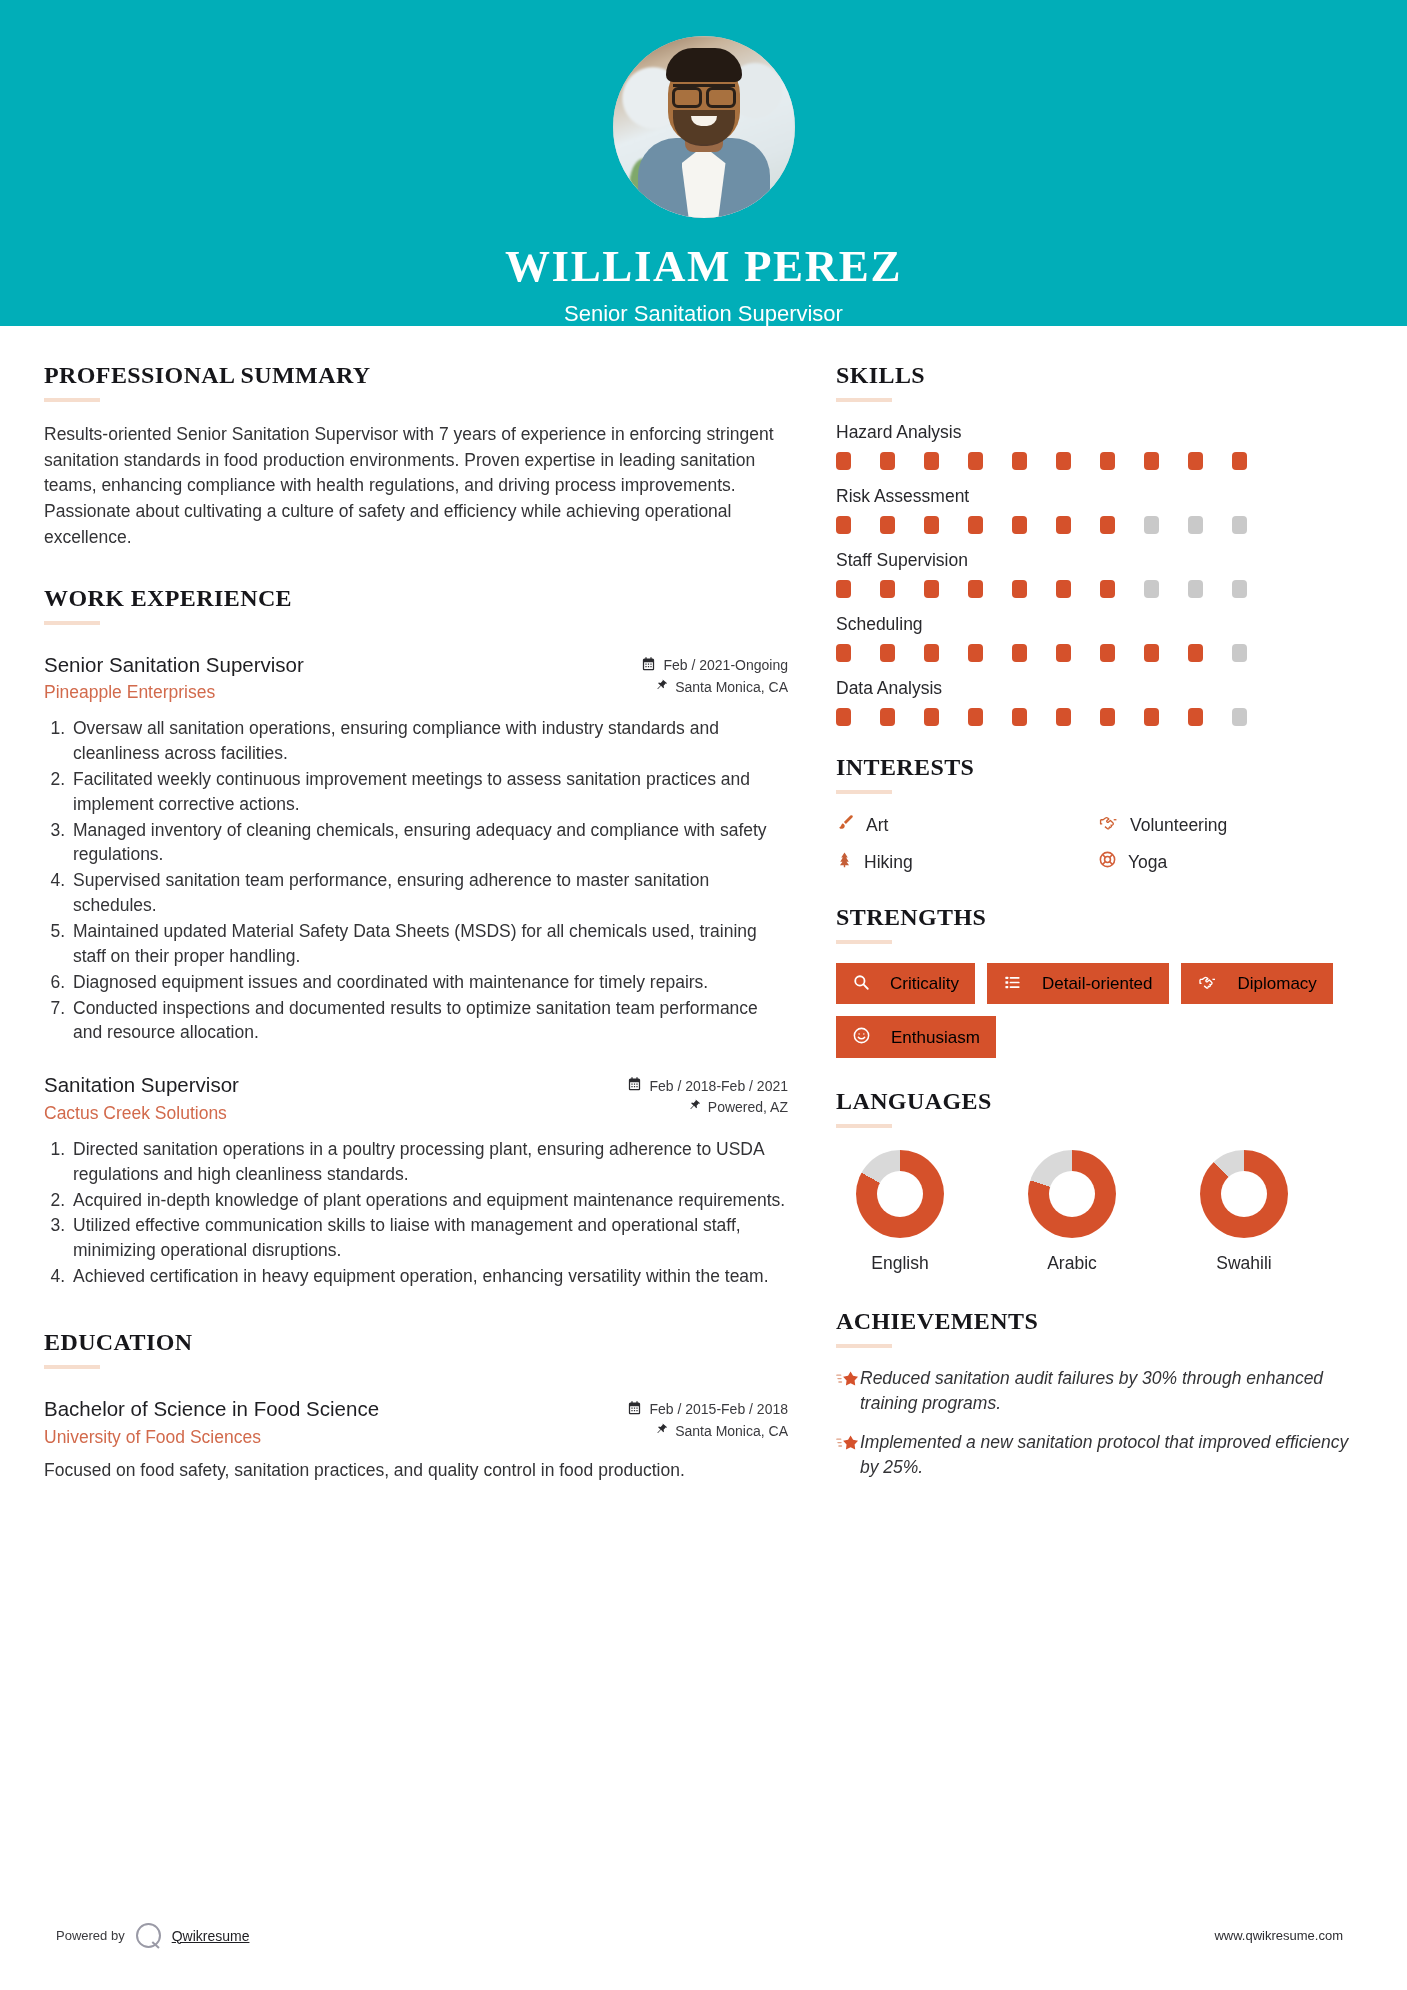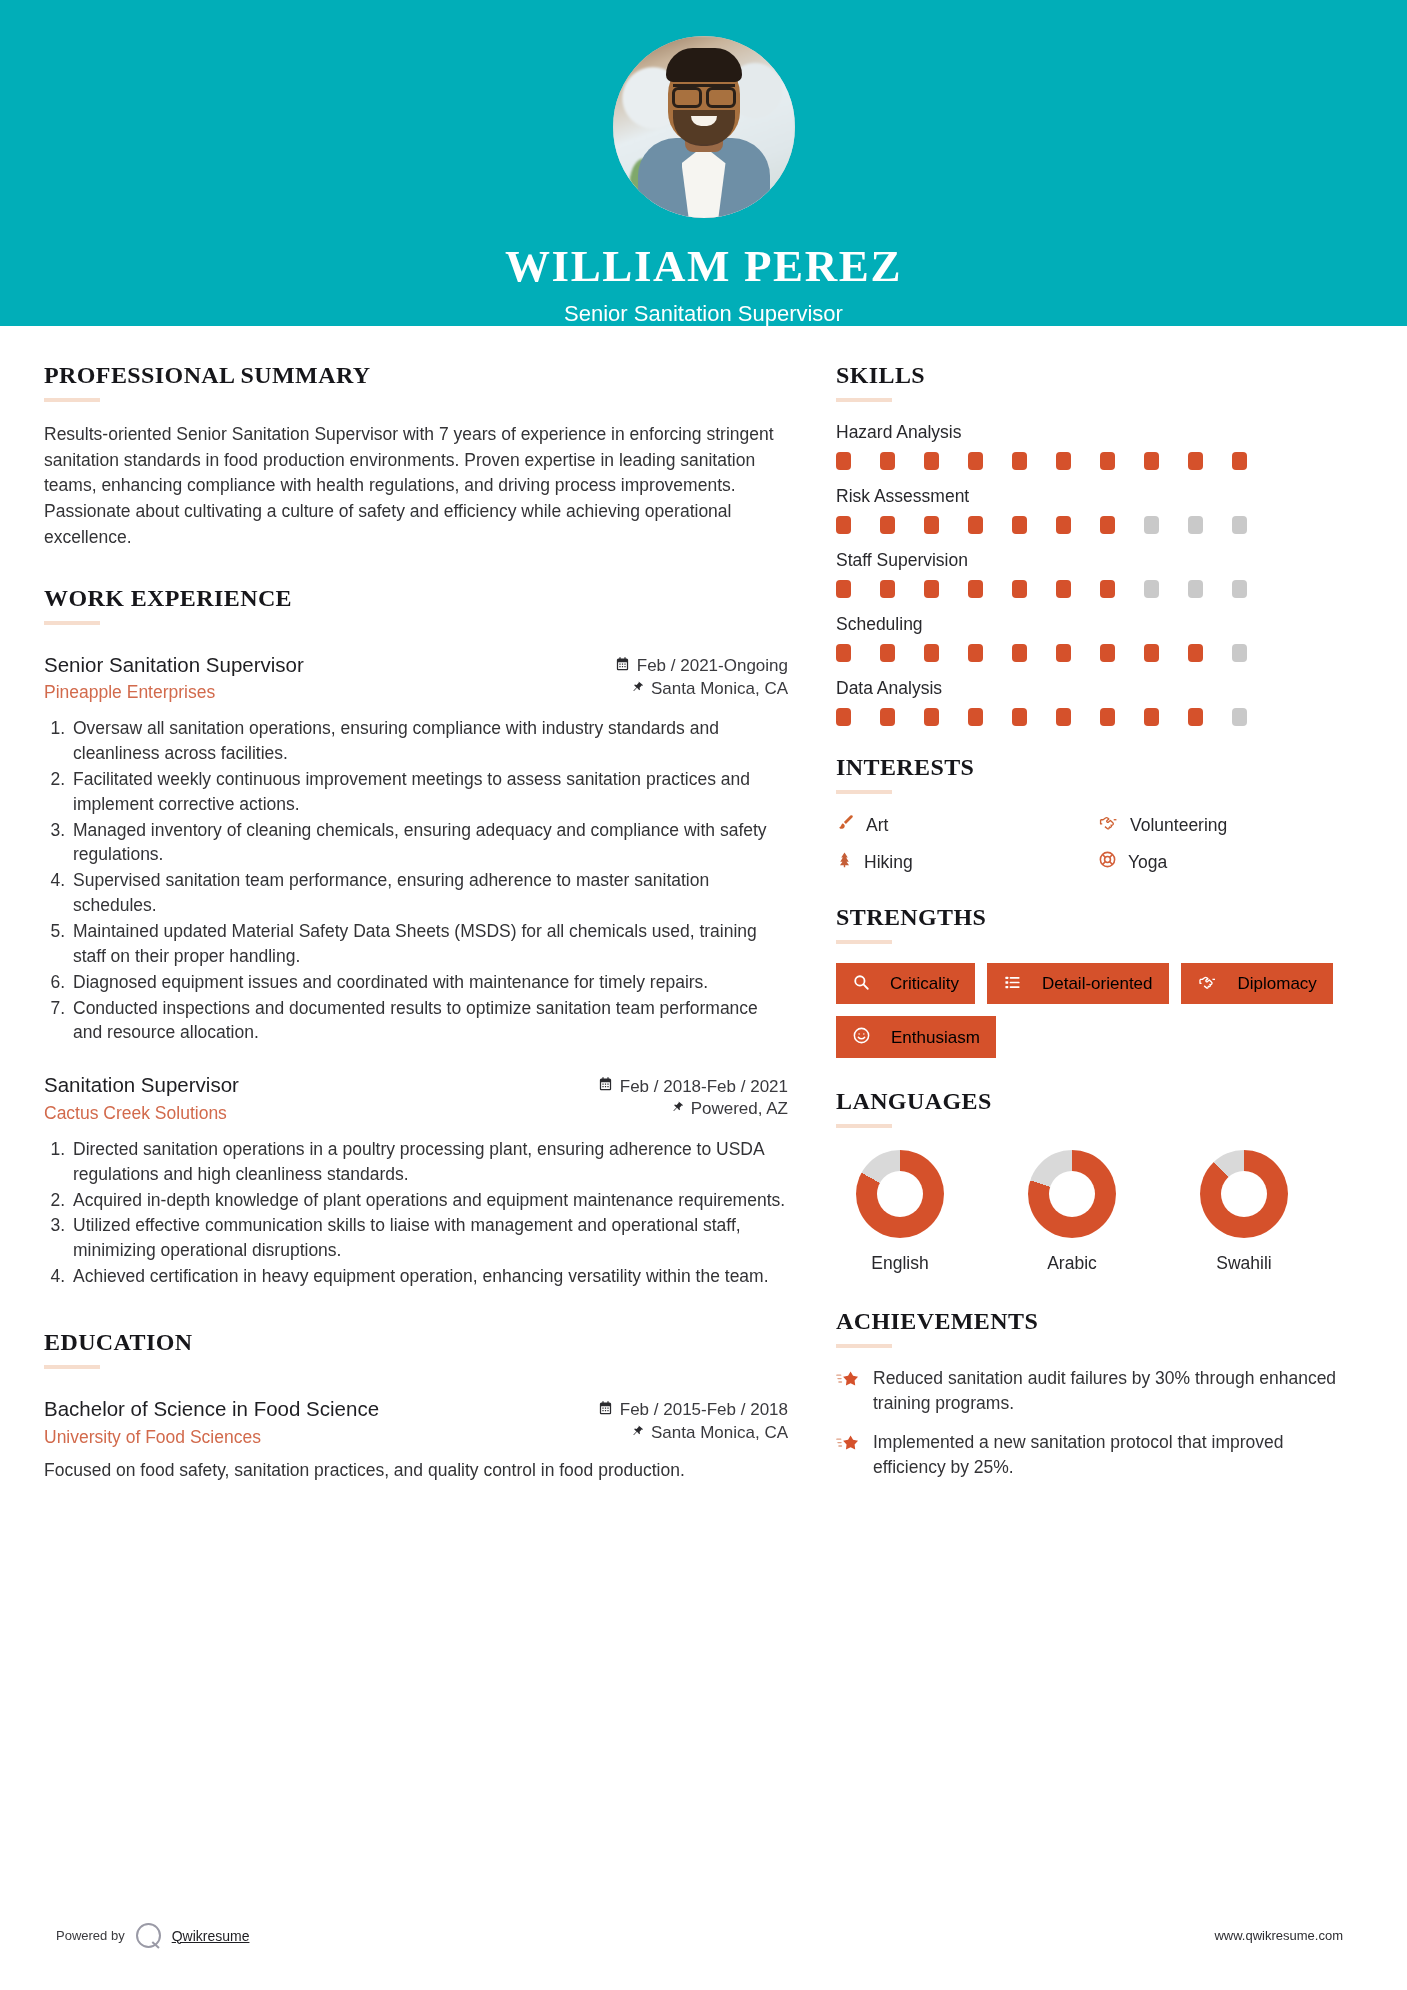--- a/index.html
+++ b/index.html
@@ -181,21 +181,21 @@
     font-size: 17.5px;
     color: #d26a4c;
     margin-top: 5px;
   }
   .entry-meta { text-align: right; padding-top: 4px; }
   .meta-row {
     display: flex;
     align-items: center;
     justify-content: flex-end;
     gap: 7px;
-    font-size: 17px;
+    font-size: 14px;
     color: #3a3a3e;
     white-space: nowrap;
   }
   .meta-row + .meta-row { margin-top: 2px; align-items: flex-end; }
 
   ol.bullets {
     margin: 13px 0 0 0;
     padding-left: 26px;
     font-size: 17.5px;
     line-height: 1.42;
@@ -261,21 +261,21 @@
   .donut:after {
     content: "";
     position: absolute;
     inset: 21px;
     background: #ffffff;
     border-radius: 50%;
   }
   .lang-name { margin-top: 15px; font-size: 17.5px; color: #28282c; }
 
   .achs { margin-top: 18px; }
-  .ach { display: flex; gap: 13px; margin-bottom: 14px; align-items: flex-start; }
+  .ach { display: flex; margin-bottom: 14px; align-items: flex-start; font-style: italic; }
   .ach-text { font-size: 17.5px; line-height: 1.42; color: #333336; }
 
   
   .footer {
     position: absolute;
     left: 0; right: 8px; bottom: 42px;
     padding: 0 56px;
     display: flex;
     align-items: center;
     justify-content: space-between;

